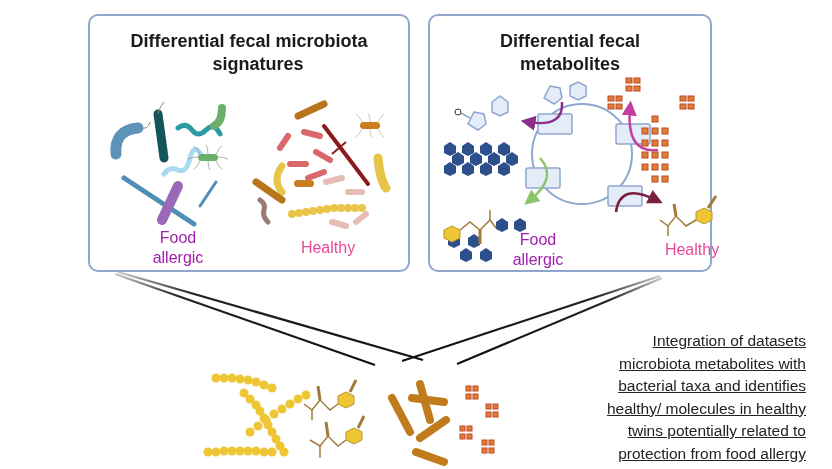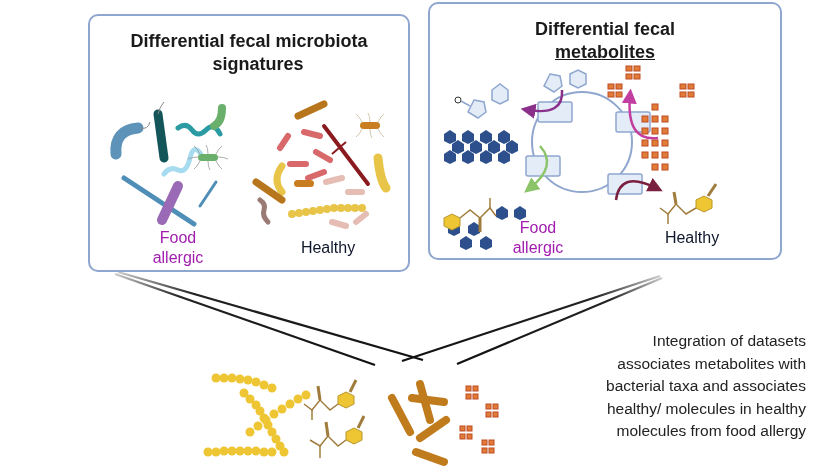--- a/index.html
+++ b/index.html
@@ -1,26 +1,26 @@
 <!DOCTYPE html>
 <html><head>
 <meta charset="utf-8">
 <style>
   html,body{margin:0;padding:0;background:#ffffff;}
   body{width:832px;height:469px;position:relative;overflow:hidden;font-family:"Liberation Sans",sans-serif;}
   .panel{position:absolute;border:2px solid #8fa6cf;border-radius:10px;background:#ffffff;box-sizing:border-box;}
   #panel-left{left:88px;top:14px;width:322px;height:258px;}
-  #panel-right{left:428px;top:2px;width:354px;height:258px;}
+  #panel-right{left:428px;top:14px;width:284px;height:258px;}
   .ptitle{position:absolute;left:0;right:0;text-align:center;font-size:18px;line-height:23px;color:#1a1a1a;font-weight:bold;}
   .lbl{position:absolute;font-size:16px;line-height:20px;text-align:center;}
   .blue{color:#a21caf;}
-  .orange{color:#0f172a;}
+  .orange{color:#ec4899;}
   svg{position:absolute;left:0;top:0;}
   #summary{position:absolute;right:26px;top:330px;width:300px;text-align:right;font-size:15.5px;line-height:22.5px;color:#222;}
-  #summary div{white-space:nowrap;}
+  #summary div{white-space:nowrap;text-decoration:underline;}
 </style>
 </head>
 <body>
 
 <svg width="832" height="469" viewBox="0 0 832 469">
   <defs>
     <linearGradient id="gl" x1="0" y1="0" x2="1" y2="0">
       <stop offset="0" stop-color="#cccccc"></stop>
         <stop offset="0.25" stop-color="#222"></stop>
         <stop offset="1" stop-color="#111"></stop>
@@ -107,21 +107,21 @@
     </g>
   </svg>
 
   <div class="lbl blue" style="left:58px;top:212px;width:60px;">Food</div>
   <div class="lbl blue" style="left:52px;top:232px;width:72px;">allergic</div>
   <div class="lbl orange" style="left:198px;top:222px;width:80px;">Healthy</div>
 </div>
 
 <div class="panel" id="panel-right">
   <div class="ptitle" style="top:14px;">Differential fecal</div>
-  <div class="ptitle" style="top:37px;text-decoration:underline;">metabolites</div>
+  <div class="ptitle" style="top:37px;">metabolites</div>
 
   <svg width="312" height="256">
     <circle cx="152" cy="138" r="50" fill="none" stroke="#8fa6cf" stroke-width="2"></circle>
     <g fill="#e4ecf8" stroke="#8fa6cf" stroke-width="1.5">
       <rect x="108" y="98" width="34" height="20" rx="2"></rect>
       <rect x="186" y="108" width="34" height="20" rx="2"></rect>
       <rect x="96" y="152" width="34" height="20" rx="2"></rect>
       <rect x="178" y="170" width="34" height="20" rx="2"></rect>
     </g>
 
@@ -294,17 +294,18 @@
       <rect x="467" y="434" width="5" height="5"></rect>
     <rect x="482" y="440" width="5" height="5"></rect>
       <rect x="489" y="440" width="5" height="5"></rect>
       <rect x="482" y="448" width="5" height="5"></rect>
       <rect x="489" y="448" width="5" height="5"></rect>
   </g>
 </svg>
 
 <div id="summary">
   <div>Integration of datasets</div>
-  <div>associates metabolites with</div>
-  <div>bacterial taxa and associates</div>
+  <div>microbiota metabolites with</div>
+  <div>bacterial taxa and identifies</div>
   <div>healthy/ molecules in healthy</div>
-  <div>molecules from food allergy</div>
+  <div>twins potentially related to</div>
+  <div>protection from food allergy</div>
 </div>
 
 </body></html>

